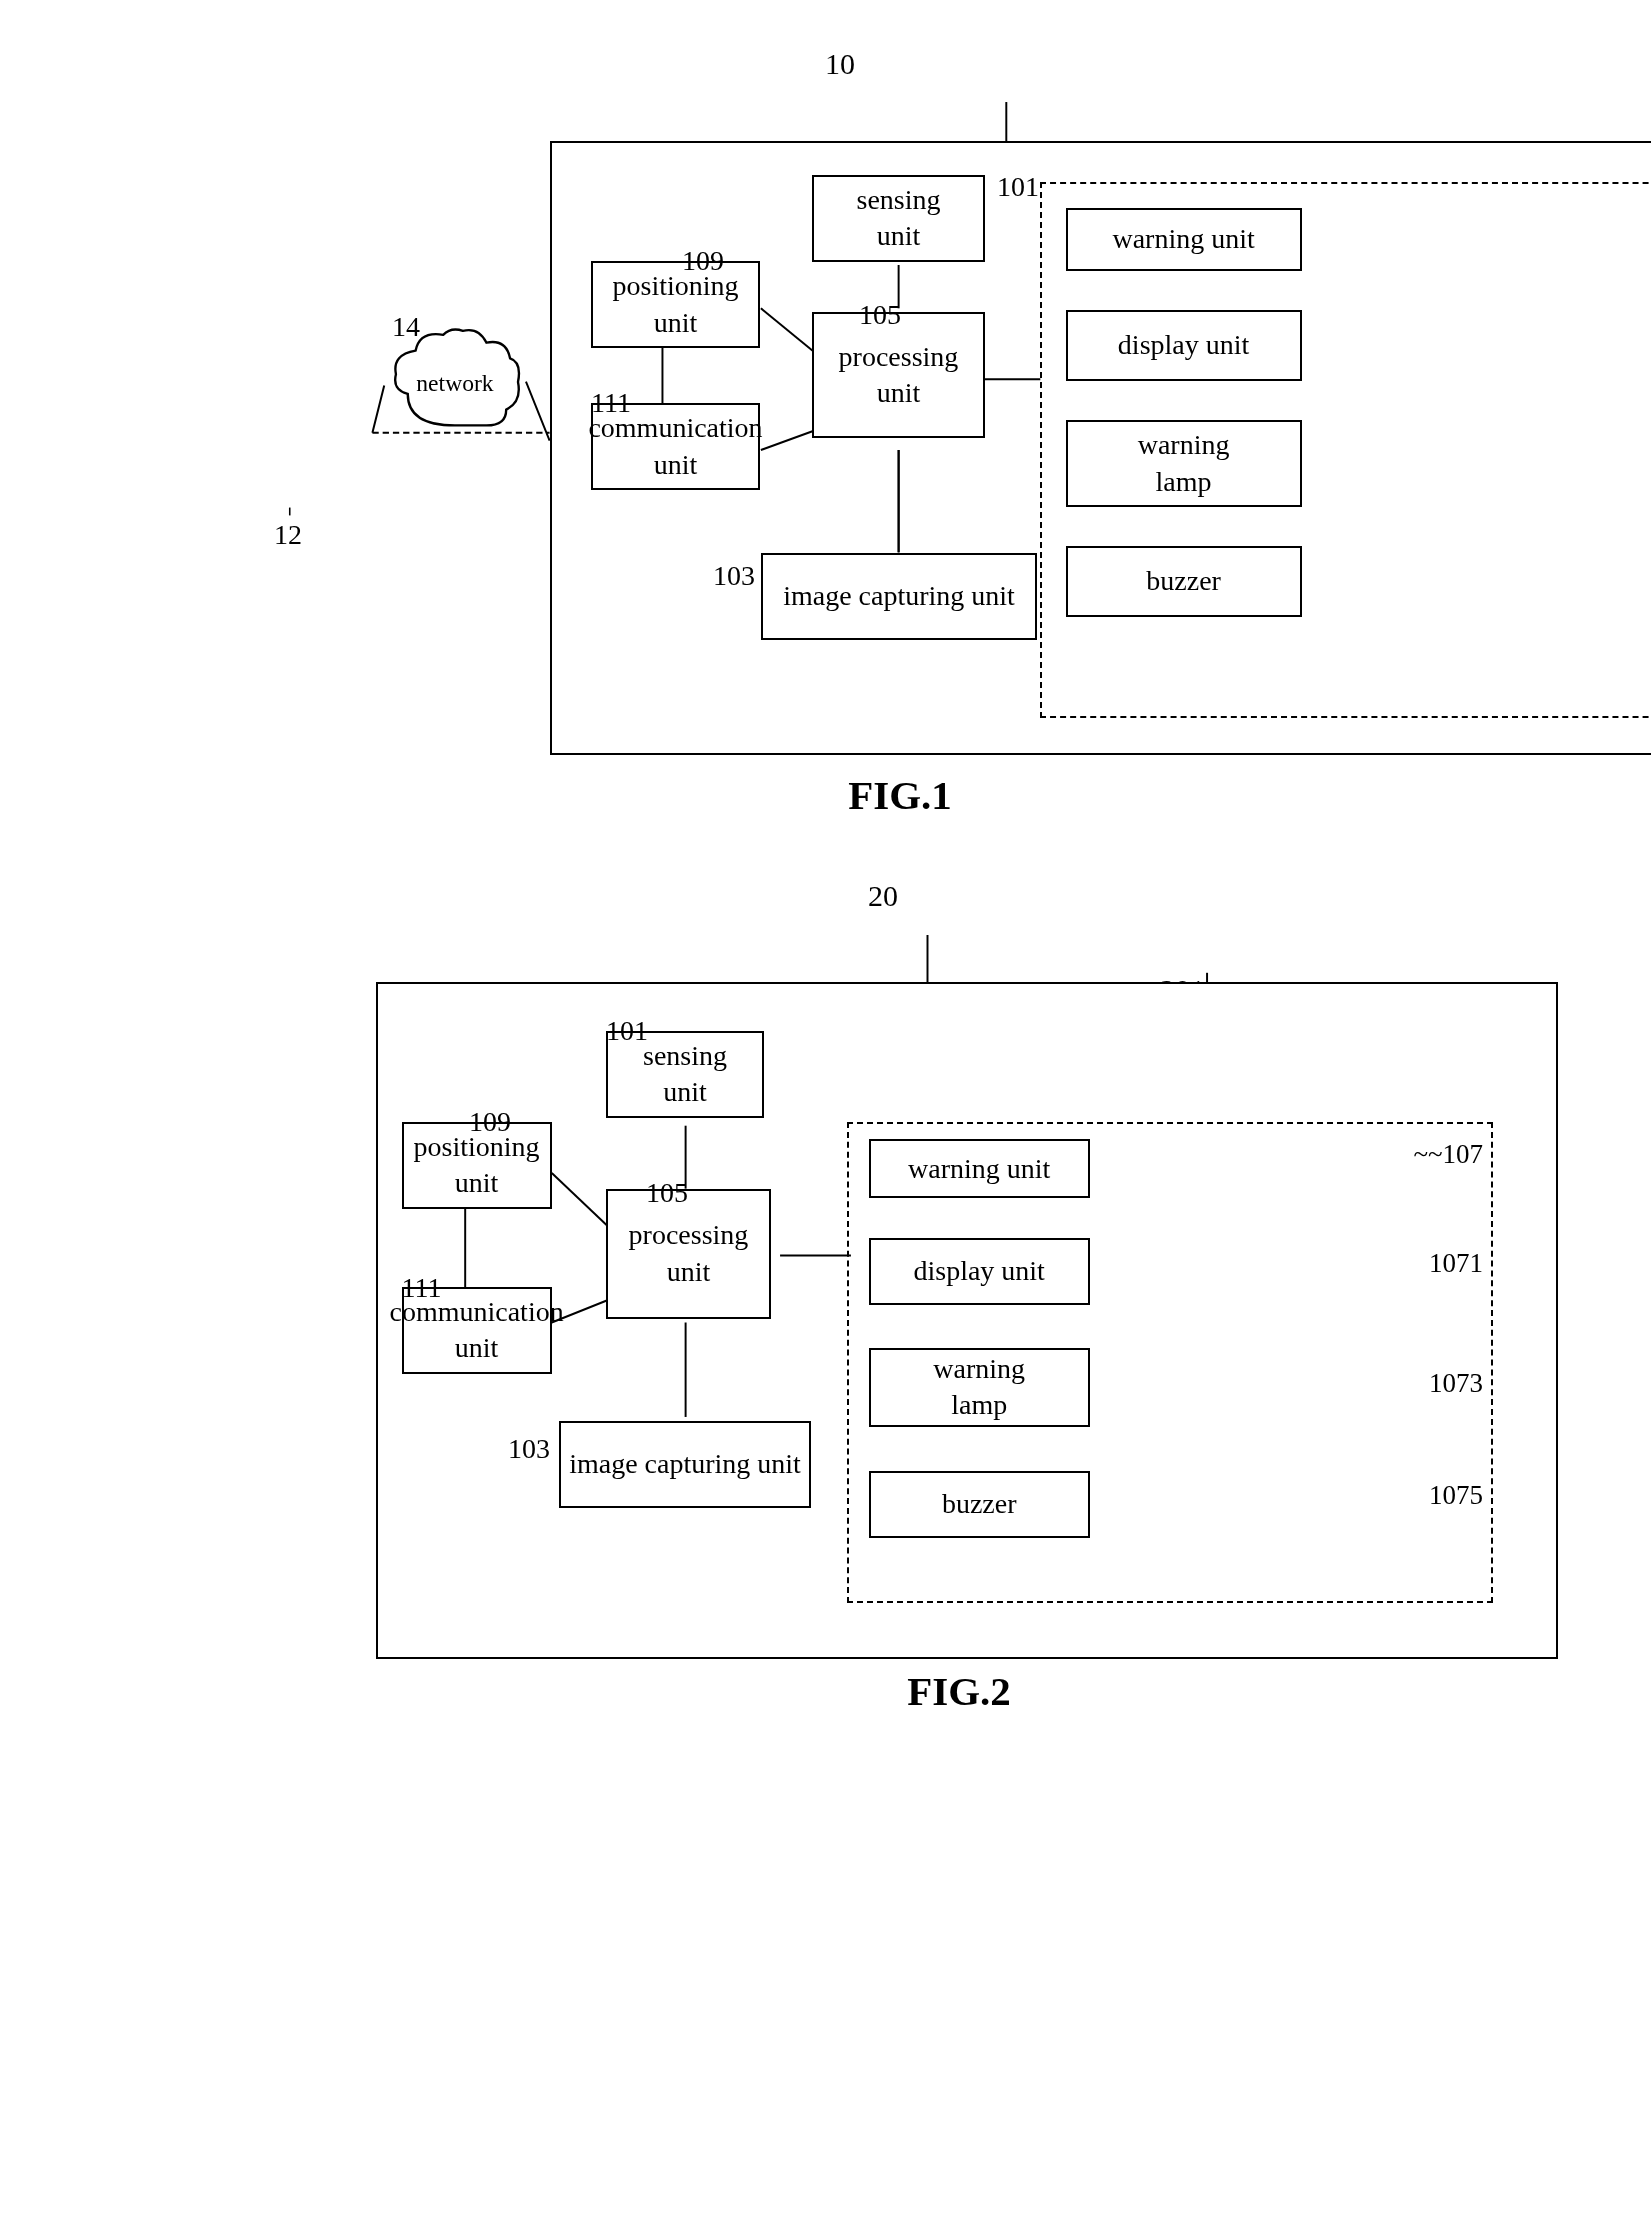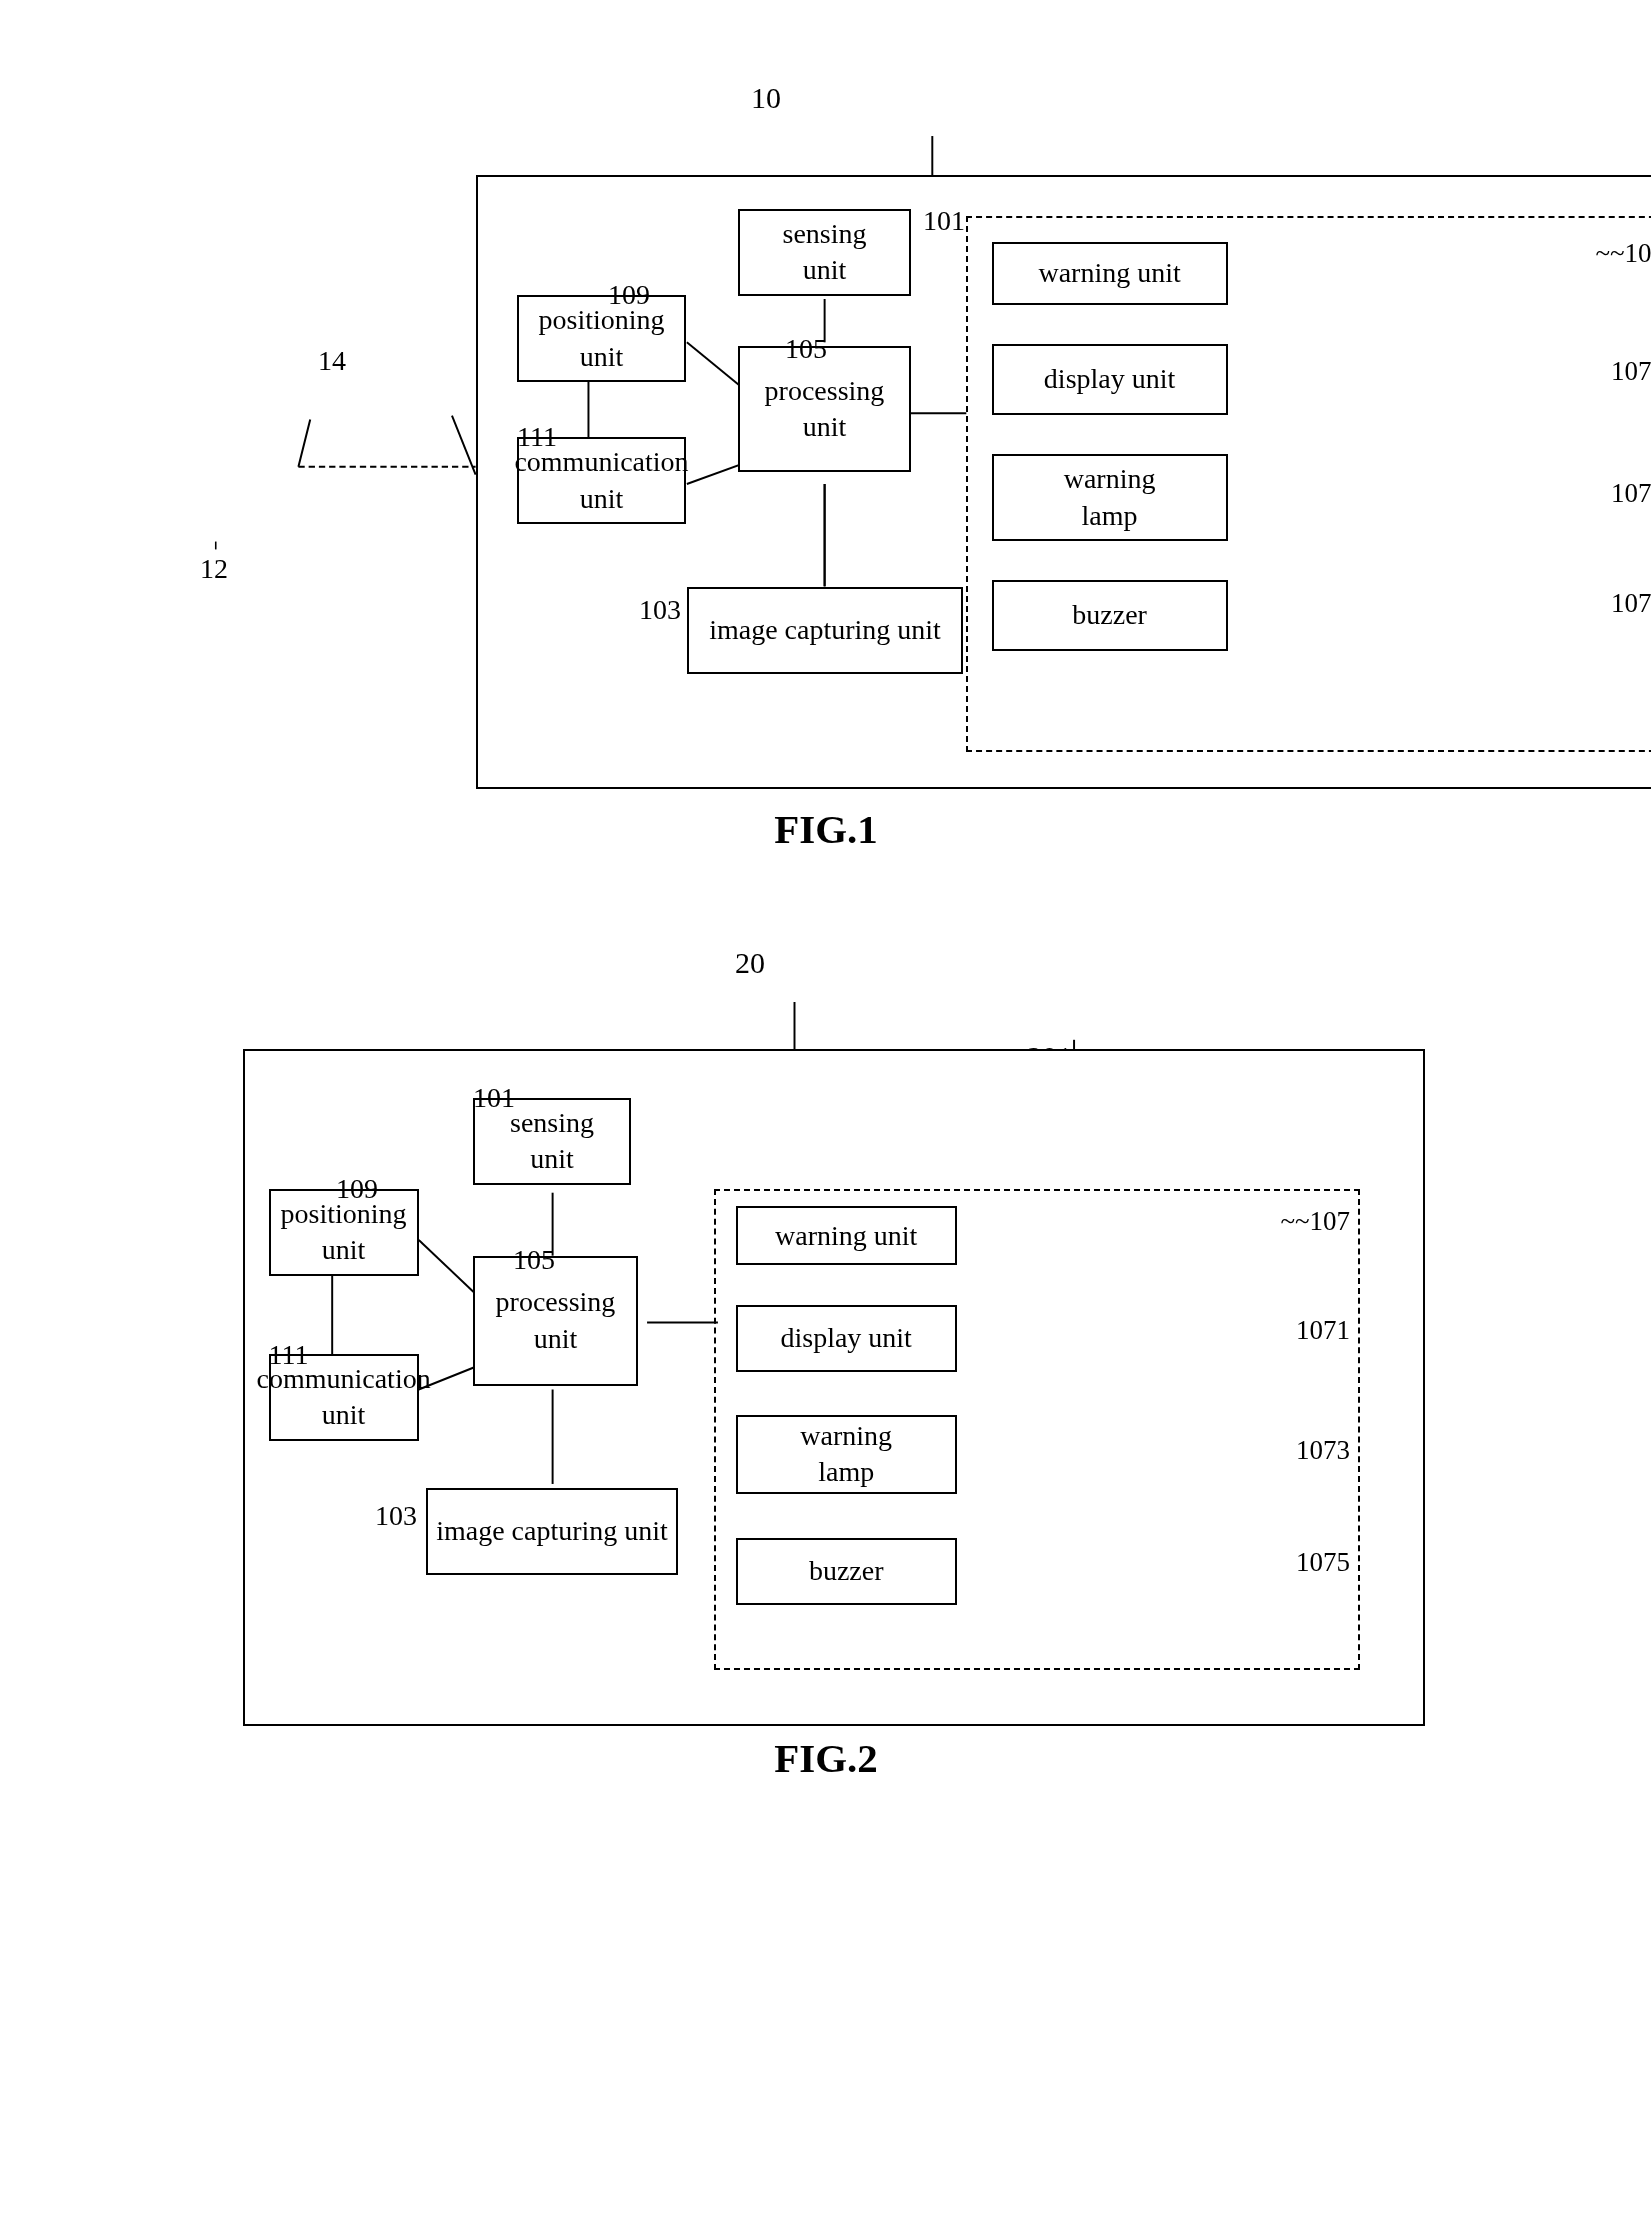--- a/index.html
+++ b/index.html
@@ -8,23 +8,22 @@
       font-family: 'Times New Roman', Times, serif;
       width: 1652px;
       min-height: 2239px;
       padding: 47px 63px;
       color: #000;
     }
 
     .page-container {
       display: flex;
       flex-direction: column;
-      align-items: center;
-      gap: 93px;
-      margin-top: 34px;
+      align-items: flex-end;
+      gap: 60px;
     }
 
     
     .figure-section {
       display: flex;
       flex-direction: column;
       align-items: center;
       gap: 23.6px;
     }
 
@@ -118,20 +117,26 @@
 
     <div style="position:relative; width:1378px; height:31.5px;">
       <span class="top-ref" style="left:614px; top:0;">10</span>
     </div>
 
     <div class="diagram-wrapper" style="width:1378px; height:630px; position:relative;">
 
 
       <span class="ref-label" style="left:63px; top:417px;">12</span>
 
+      <div style="position:absolute; left:173px; top:221px; width:142px; height:126px;">
+        <svg viewBox="0 0 180 160" width="142" height="126">
+          <path d="M90,130 Q30,130 30,90 Q10,85 15,65 Q10,40 40,35 Q45,10 75,15 Q85,5 100,10 Q120,5 130,25 Q155,20 160,45 Q175,50 170,75 Q175,100 155,110 Q155,130 130,130 Z" fill="white" stroke="black" stroke-width="3"></path>
+          <text x="90" y="80" text-anchor="middle" font-size="30" font-family="Times New Roman" dominant-baseline="middle">network</text>
+        </svg>
+      </div>
 
       <span class="ref-label" style="left:181px; top:209px;">14</span>
 
       <div class="diagram-box fig1-box" style="position:absolute; left:339px; top:39px;">
 
         <svg class="connector-svg" width="1260" height="614" viewBox="0 0 1600 780">
 
           <line x1="440" y1="155" x2="440" y2="210" stroke="black" stroke-width="2.5"></line>
 
           <line x1="440" y1="390" x2="440" y2="520" stroke="black" stroke-width="2.5"></line>

